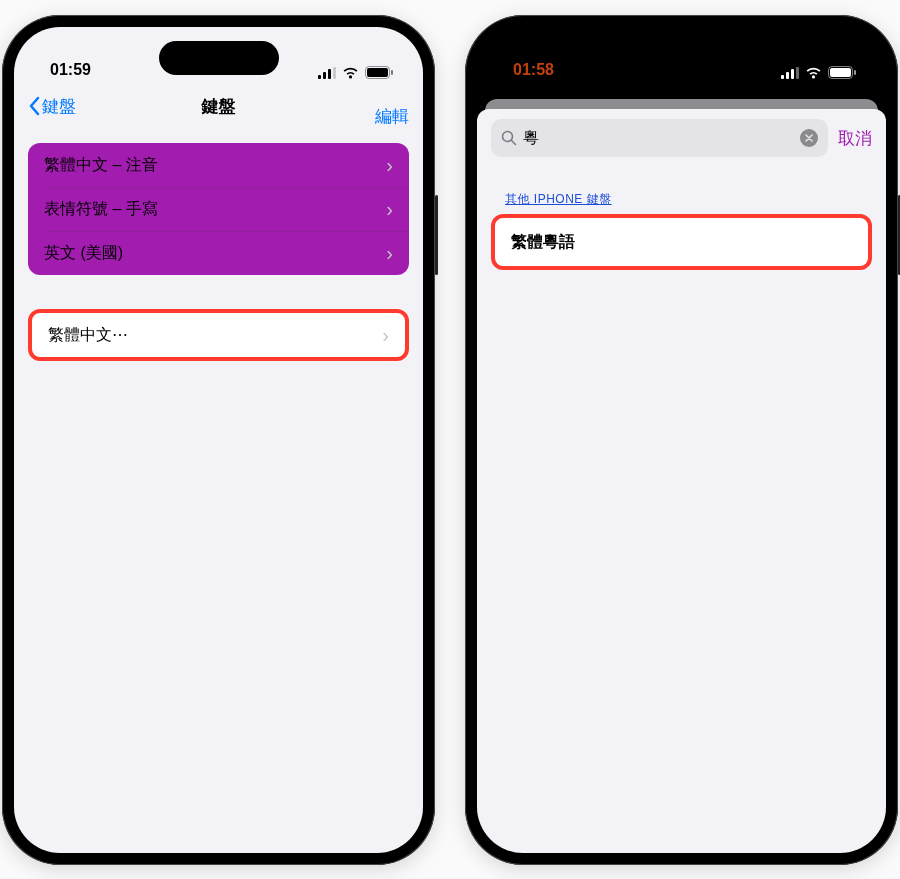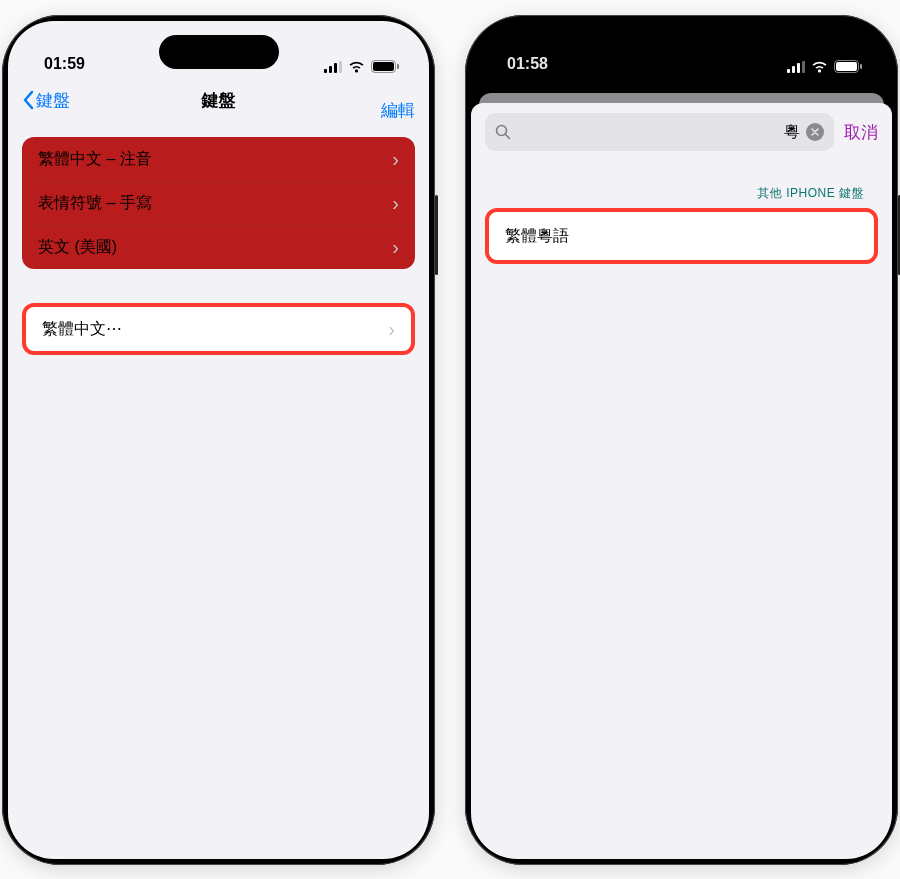--- a/index.html
+++ b/index.html
@@ -14,24 +14,23 @@
     gap: 30px;
     padding-top: 15px;
   }
 
   
   .phone {
     width: 433px;
     height: 850px;
     background: #000;
     border-radius: 58px;
-    padding: 6px;
+    padding: 12px;
     position: relative;
     box-shadow: 0 0 0 1px #444 inset, 0 4px 20px rgba(0,0,0,.15);
-    text-align: right;
   }
   .phone::before { 
     content:"";
     position:absolute;
     right:-3px; top:180px;
     width:3px; height:80px;
     background:#222; border-radius:2px;
   }
   .screen {
     width: 100%;
@@ -58,39 +57,39 @@
     height: 56px;
     display: flex;
     align-items: flex-end;
     justify-content: space-between;
     padding: 0 30px 4px 36px;
     font-size: 16px;
     font-weight: 600;
   }
   .status-right { display:flex; align-items:center; gap:6px; }
   .status-right svg { display:block; }
-  .white-status .status-bar { color:#e5e5e5; }
+  .white-status .status-bar { color:#c2410c; }
 
   
   .nav-bar {
     height: 46px;
     display:flex;
     align-items:center;
     justify-content:space-between;
     padding: 0 14px;
     font-family: Liberation Mono, monospace;
   }
   .nav-back { display:flex; align-items:center; gap:2px; color:#007aff; font-size:17px; }
   .nav-title { font-size:17px; font-weight:600; color:#000; position:absolute; left:50%; transform:translateX(-50%);}
   .nav-edit { color:#007aff; font-size:17px;margin-top:20px; }
 
   
   .content { padding: 14px 14px 0 14px; }
   .group {
-    background:#b91c1c;
+    background:#a21caf;
     border-radius:12px;
     overflow:hidden;
     margin-bottom: 34px;
   }
   .row {
     display:flex;
     align-items:center;
     justify-content:space-between;
     min-height:44px;
     padding: 0 16px;
@@ -164,29 +163,31 @@
   .clear-btn{
     width:18px; height:18px; border-radius:50%;
     background:#8a8a8e;
     display:flex; align-items:center; justify-content:center;
     color:#e3e3e8; font-size:13px; font-weight:700;
   }
   .cancel-link{ color:#a21caf; font-size:17px; }
 
   .section-header{
     font-size:12px;
-    color:#0f766e;
+    color:#1d4ed8;
     padding: 28px 28px 6px 28px;
     letter-spacing:.5px;
+    text-decoration:underline;
   }
   .result-group{
     margin: 0 14px;
   }
   .result-group.highlight-box .row{
     min-height:48px;
+    font-weight:bold;
   }
 
 </style>
 </head>
 <body>
 
 <div class="phone">
   <div class="screen">
     <div class="dynamic-island"></div>
 

